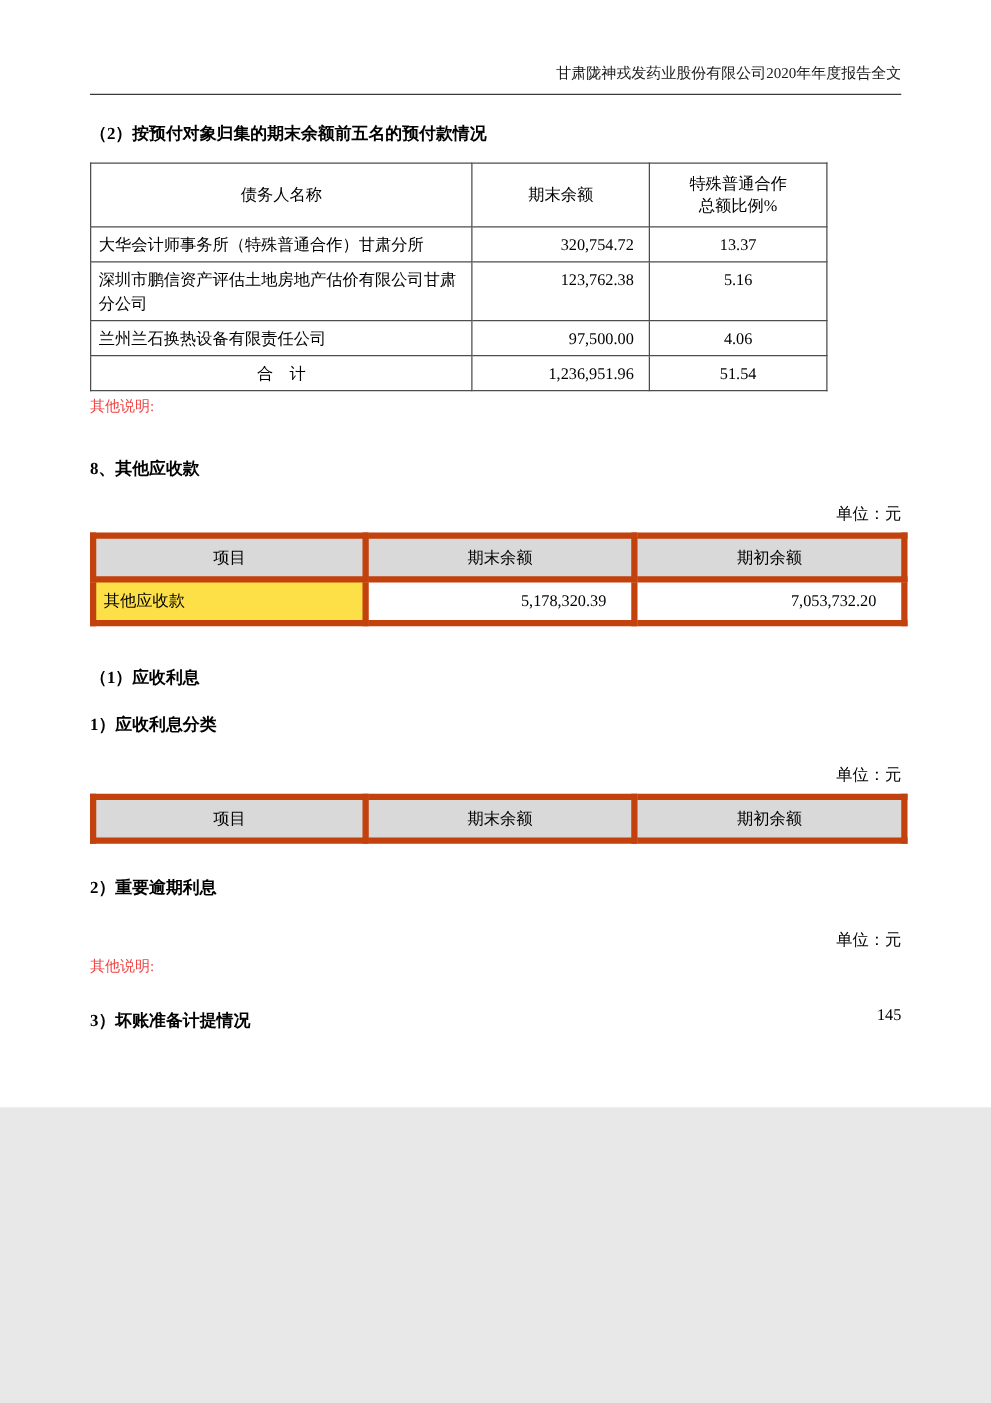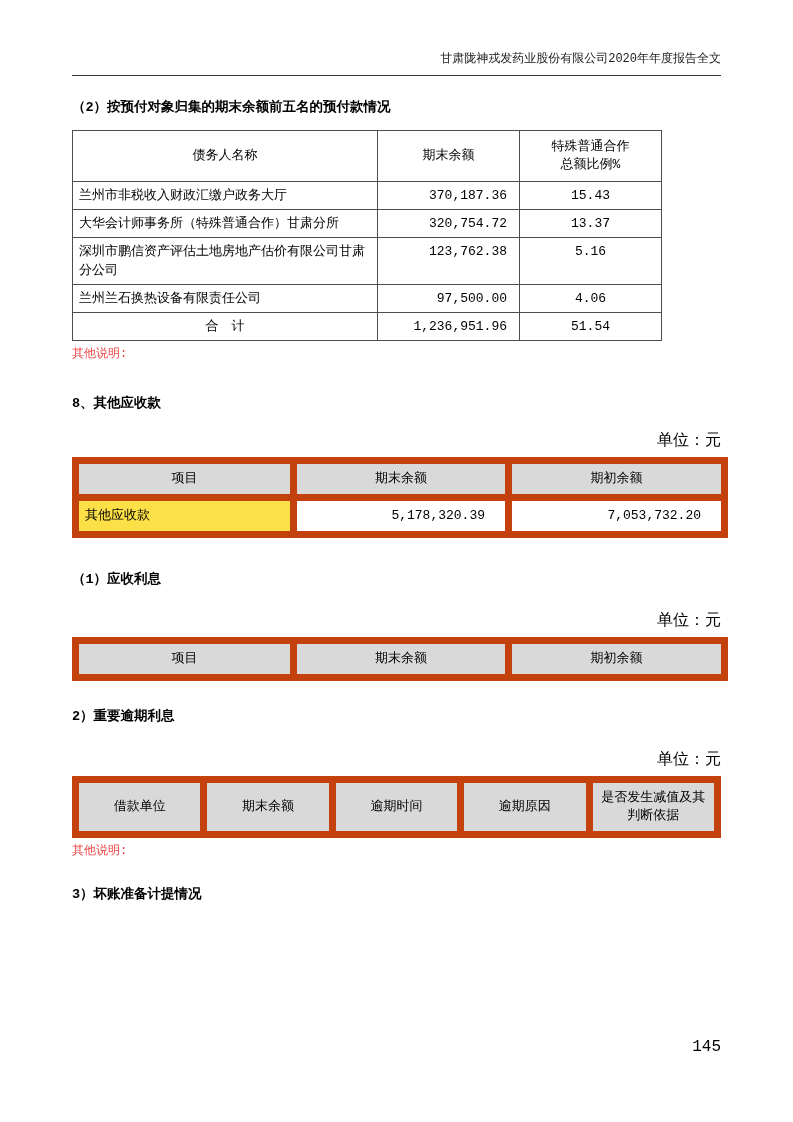--- a/index.html
+++ b/index.html
@@ -1,70 +1,70 @@
 <!DOCTYPE html>
 <html><head>
 <meta charset="utf-8">
 <style>
   * { margin:0; padding:0; box-sizing:border-box; }
   html,body { background:#e8e8e8; }
   .page {
-    width:793px; height:1122px; margin:0 auto; position:relative;
+    width:793px; height:886px; margin:0 auto; position:relative;
     background:#ffffff; color:#000;
-    font-family:Liberation Mono, monospace;
+    font-family:Liberation Serif, serif;
     overflow:hidden;
   }
   .content { padding:0 72px; }
 
   .doc-header {
     padding-top:50px; padding-bottom:8px;
     text-align:right; font-size:12px; color:#1a1a1a;
     border-bottom:1px solid #3a3a3a;
   }
 
   .h2 { font-size:13.5px; font-weight:bold; }
   .mt-heading1 { margin-top:22px; }
   .mt-section  { margin-top:32px; }
   .mt-sub      { margin-top:20px; }
 
-  .unit { text-align:right; font-size:16px; margin-top:18px; }
+  .unit { text-align:right; font-size:13px; margin-top:18px; }
   .note { font-size:12px; margin-top:4px; color:#ef4444; }
 
   table { border-collapse:collapse; table-layout:fixed; }
 
   
   .tbl1 { width:589px; margin-top:14px; font-size:13px; }
   .tbl1 th, .tbl1 td { border:1px solid #4d4d4d; }
   .tbl1 th { font-weight:normal; text-align:center; vertical-align:middle; padding:7px 4px; line-height:18px; }
   .tbl1 td { vertical-align:top; line-height:19px; }
   .tbl1 .c-name  { width:305px; }
   .tbl1 .c-end   { width:142px; }
   .tbl1 .c-ratio { width:142px; }
   .tbl1 td.name { text-align:left;  padding:4px 6px; }
   .tbl1 td.amt  { text-align:right; padding:4px 12px 4px 4px; }
   .tbl1 td.pct  { text-align:center; padding:4px; }
   .tbl1 td.total-label { text-align:center; padding:4px; }
   .pre { white-space:pre-line; }
 
   
   .tblg { width:649px; font-size:13px; margin-top:6px; }
-  .tblg th, .tblg td { border:7px solid #c2410c; line-height:18px; }
+  .tblg th, .tblg td { border:5px solid #c2410c; line-height:18px; }
   .tblg th { background:#d9d9d9; font-weight:normal; text-align:center; vertical-align:middle; padding:6px 4px; }
   .tblg td { padding:6px 6px; vertical-align:middle; }
   .tblg td.item { background:#fde047; text-align:left; }
   .tblg td.num  { text-align:right; padding-right:20px; }
   .tbl2 .c-a { width:218px; } .tbl2 .c-b { width:215px; } .tbl2 .c-c { width:216px; }
   .tbl4 th { width:20%; }
 
   .apply-line { font-size:12.5px; margin-top:22px; }
   .apply-line .sym { display:inline-block; }
   .apply-line .gap { display:inline-block; width:6px; }
   .apply-line .biggap { display:inline-block; width:12px; }
 
-  .page-num { position:absolute; right:72px; bottom:66px; font-size:16px; }
+  .page-num { position:absolute; right:72px; bottom:66px; font-size:13px; }
 </style>
 </head>
 <body>
 
 <div class="page">
   <div class="content">
 
     <div class="doc-header">甘肃陇神戎发药业股份有限公司2020年年度报告全文</div>
 
     <div class="h2 mt-heading1">（2）按预付对象归集的期末余额前五名的预付款情况</div>
@@ -77,25 +77,20 @@
         </colgroup>
       <thead>
         <tr>
           <th>债务人名称</th>
           <th>期末余额</th>
           <th class="pre">特殊普通合作
 总额比例%</th>
         </tr>
       </thead>
       <tbody>
-        <tr>
-          <td class="name">兰州市非税收入财政汇缴户政务大厅</td>
-          <td class="amt">370,187.36</td>
-          <td class="pct">15.43</td>
-        </tr>
         <tr>
           <td class="name">大华会计师事务所（特殊普通合作）甘肃分所</td>
           <td class="amt">320,754.72</td>
           <td class="pct">13.37</td>
         </tr>
         <tr>
           <td class="name">深圳市鹏信资产评估土地房地产估价有限公司甘肃分公司</td>
           <td class="amt">123,762.38</td>
           <td class="pct">5.16</td>
         </tr>
@@ -135,20 +130,21 @@
         <tr>
           <td class="item">其他应收款</td>
           <td class="num">5,178,320.39</td>
           <td class="num">7,053,732.20</td>
         </tr>
       </tbody>
     </table>
 
     <div class="h2 mt-section">（1）应收利息</div>
 
+    <div class="h2 mt-sub">1）应收利息分类</div>
 
     <div class="unit" style="margin-top:22px;">单位：元</div>
 
     <table class="tblg tbl2">
       <colgroup>
           <col class="c-a">
           <col class="c-b">
           <col class="c-c">
         </colgroup>
       <thead>
@@ -157,31 +153,20 @@
           <th>期末余额</th>
           <th>期初余额</th>
         </tr>
       </thead>
     </table>
 
     <div class="h2" style="margin-top:26px;">2）重要逾期利息</div>
 
     <div class="unit" style="margin-top:24px;">单位：元</div>
 
-    <table class="tblg tbl4">
-      <thead>
-        <tr>
-          <th>借款单位</th>
-          <th>期末余额</th>
-          <th>逾期时间</th>
-          <th>逾期原因</th>
-          <th>是否发生减值及其判断依据</th>
-        </tr>
-      </thead>
-    </table>
 
     <div class="note">其他说明:</div>
 
     <div class="h2" style="margin-top:26px;">3）坏账准备计提情况</div>
 
 
   </div>
 
   <div class="page-num">145</div>
 </div>

